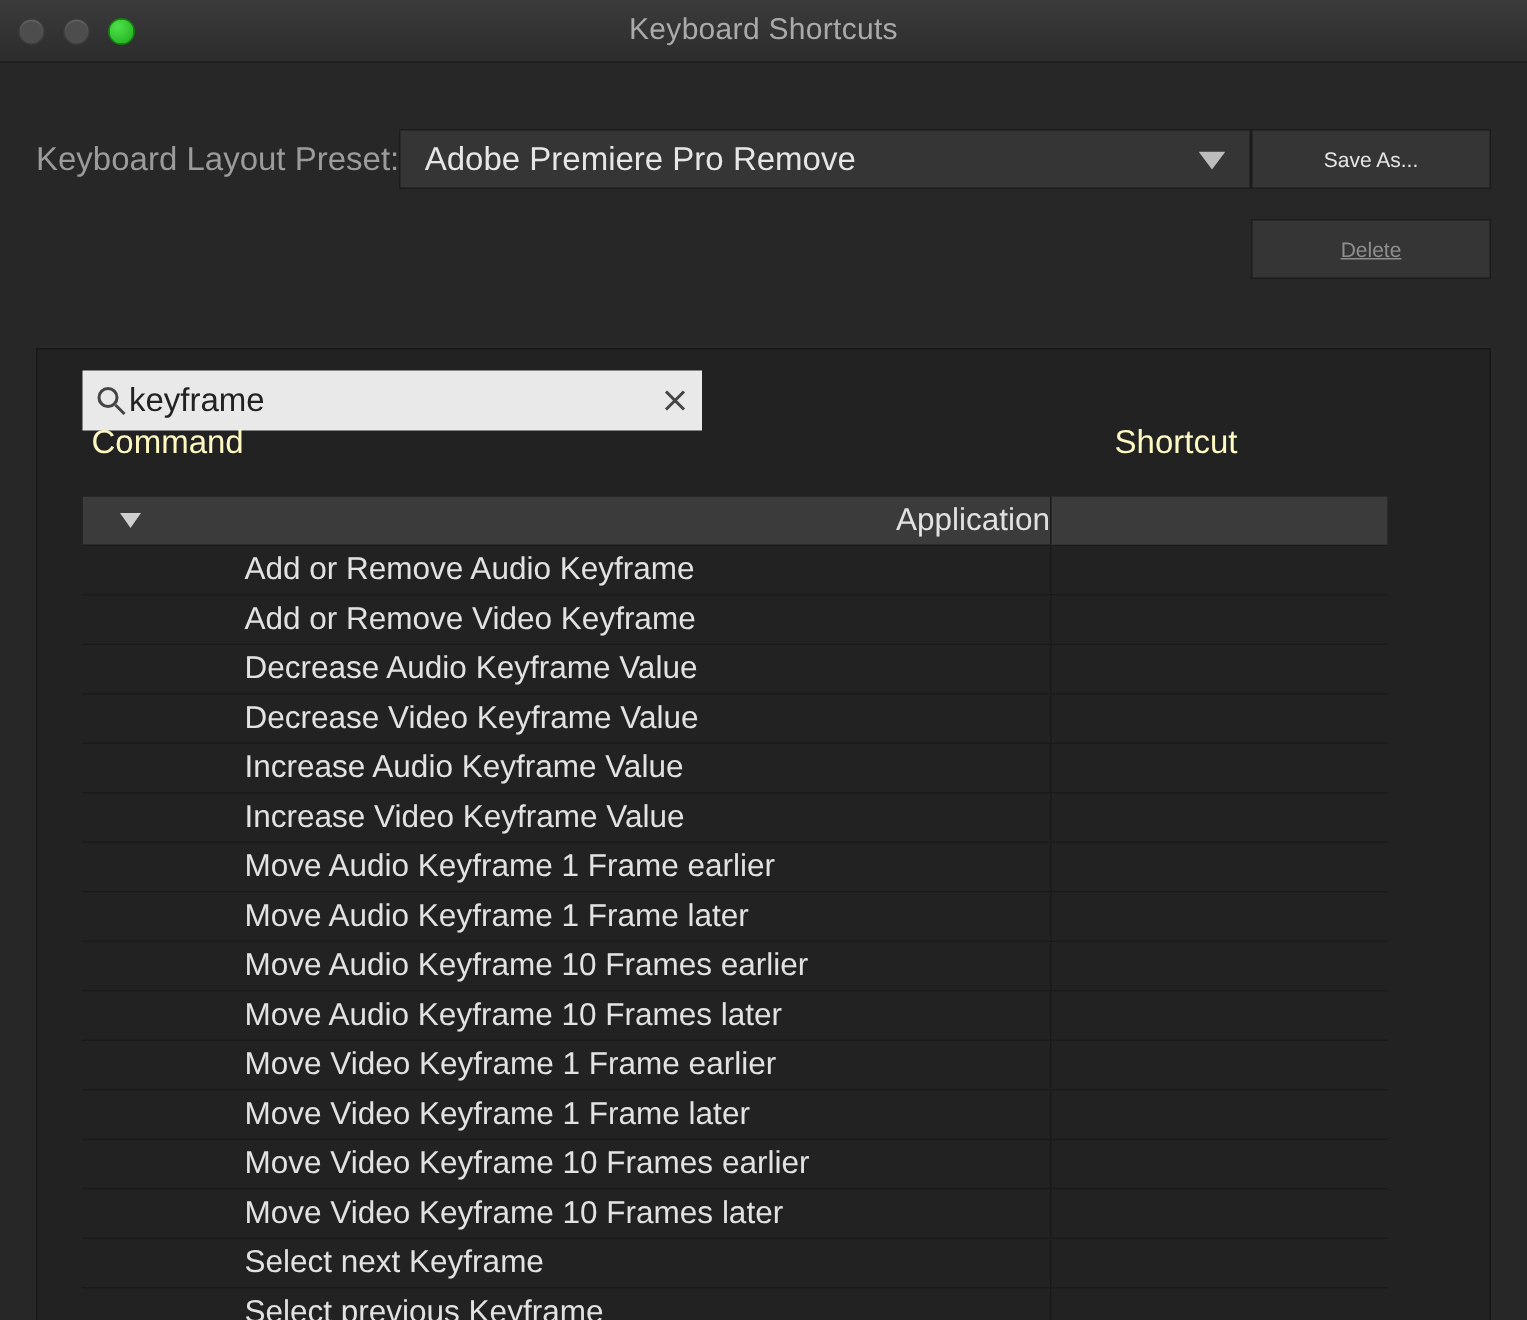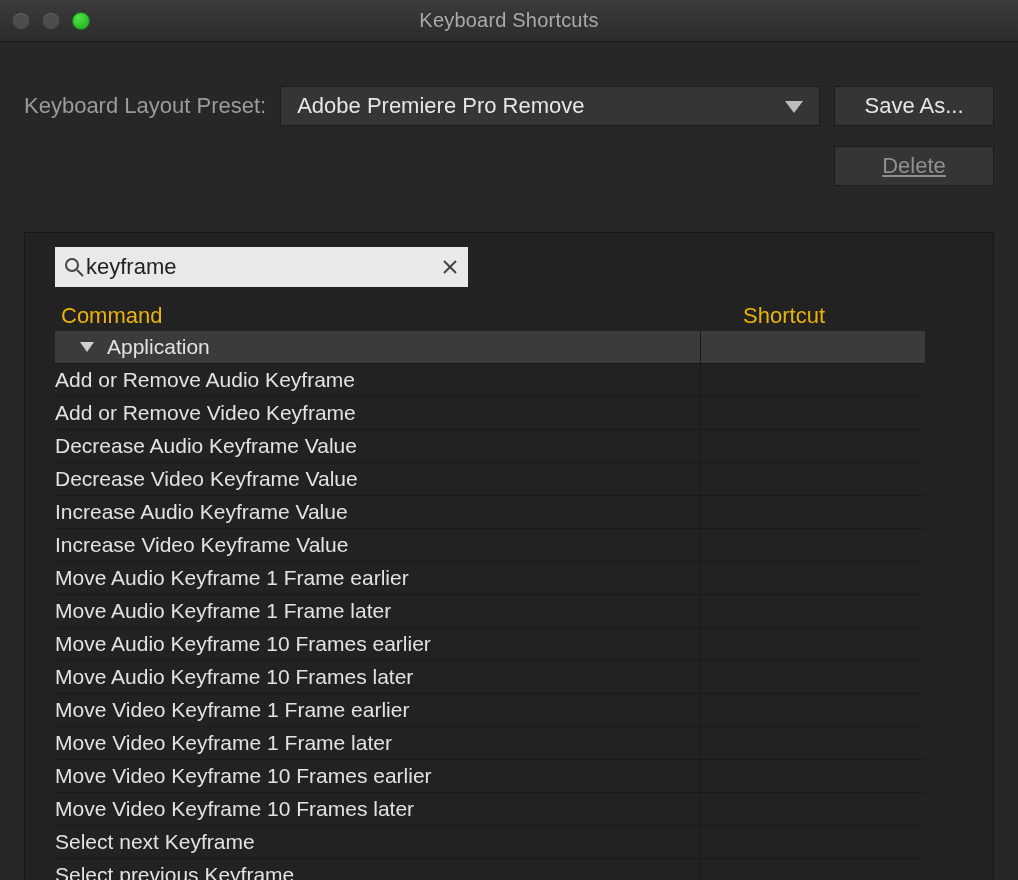--- a/index.html
+++ b/index.html
@@ -43,21 +43,20 @@
     color:#aaa;
     font-size: 20px;
     letter-spacing: .2px;
   }
 
   
   .preset-row {
     display:flex;
     align-items:center;
     padding: 44px 24px 0 24px;
-    gap: 14px;
   }
   .preset-label { color:#9b9b9b; font-size:22px; }
   .dropdown {
     flex: 1;
     height: 40px;
     background:#353535;
     border:1px solid #1c1c1c;
     display:flex;
     align-items:center;
     padding:0 16px;
@@ -67,21 +66,21 @@
   }
   .dropdown .chev {
     position:absolute; right:16px; top:50%; transform:translateY(-50%);
   }
   .btn {
     height:40px;
     min-width:160px;
     background:#353535;
     border:1px solid #1c1c1c;
     color:#e6e6e6;
-    font-size:22px;
+    font-size:14px;
     display:flex;align-items:center;justify-content:center;
     padding:0 20px;
   }
   .delete-row {
     display:flex; justify-content:flex-end;
     padding: 20px 24px 0 24px;
   }
   .btn.disabled { color:#8f8f8f;text-decoration:underline; }
 
   
@@ -107,23 +106,23 @@
     border:none;outline:none;background:transparent;
     flex:1;
     font-size:22px;
     color:#222;
   }
   .search-box .icon-search svg, .search-box .icon-clear svg { display:block; }
 
   
   .headers {
     position:absolute;
-    top:70px; left:28px; right:68px;
+    top:49px; left:28px; right:68px;
     height:30px;
-    color:#eab308;
+    color:#fef9c3;
     font-size:22px;
   }
   .hdr-command { position:absolute; left:8px; top:0; }
   .hdr-shortcut { position:absolute; right:100px; top:0; }
 
   
   .table {
     position:absolute;
     top:98px; left:30px; right:68px; bottom:0;
     overflow:hidden;
@@ -131,28 +130,29 @@
   .row {
     height:33px;
     border-bottom:1px solid #1a1a1a;
     display:flex;align-items:center;
     color:#e2e2e2;
     font-size:21px;
   }
   .row.group {
     background:#3b3b3b;
     font-weight:500;
+    text-align:right;
   }
   .row .disclosure {
     width:24px; margin-left:20px; margin-right:8px;
     display:flex;align-items:center;justify-content:center;
   }
   .row .disclosure svg{transform:rotate(0deg);}
   .row .cmd-label { flex:1; }
-  .row.child .cmd-label { }
+  .row.child .cmd-label { margin-left:108px; }
   .row .shortcut-cell {
     width:225px;
     border-left:1px solid #1a1a1a;
     height:100%;
   }
   .row.group .shortcut-cell { background:#3b3b3b; }
 
   
 </style>
 </head>

